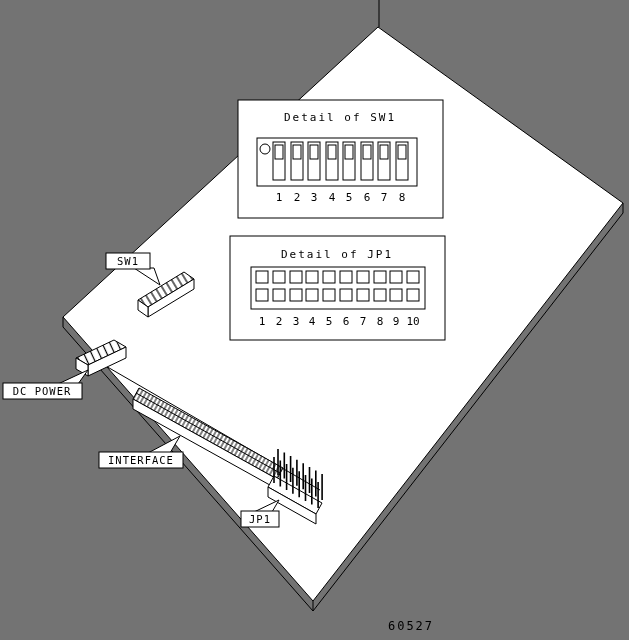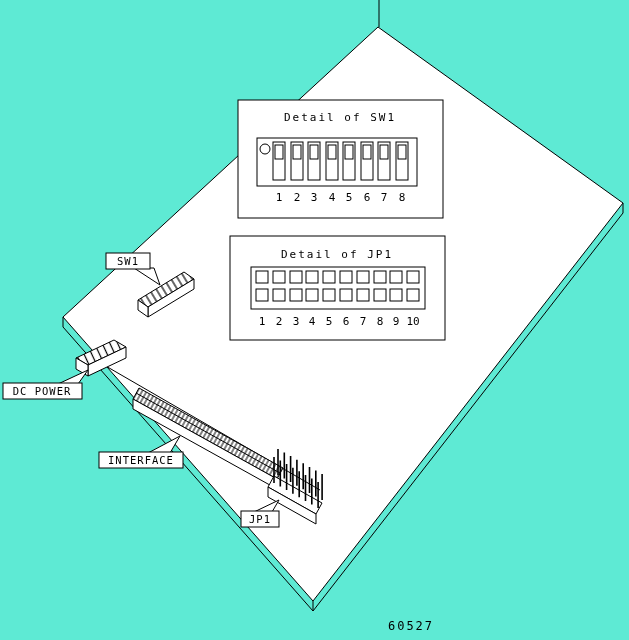--- a/index.html
+++ b/index.html
@@ -1,20 +1,20 @@
 <!DOCTYPE html>
 <html><head>
 <meta charset="utf-8">
 <style>
   html, body { margin: 0; padding: 0; background: #ffffff; }
   .canvas {
     position: relative;
     width: 629px;
     height: 640px;
-    background: #5eead4;
+    background: #737373;
     overflow: hidden;
   }
   svg { display: block; }
   .ts { font-family: "DejaVu Sans Mono", "Liberation Mono", monospace; fill: #000; }
   .title { font-size: 11px; letter-spacing: 2px; text-anchor: middle; }
   .num   { font-size: 11px; text-anchor: middle; }
   .tag   { font-size: 10.5px; letter-spacing: 1px; text-anchor: middle; }
   .fig   { font-size: 12px; letter-spacing: 2px; text-anchor: middle; }
   .ln    { stroke: #000; stroke-width: 1; fill: none; }
   .shape { stroke: #000; stroke-width: 1; fill: #ffffff; }

